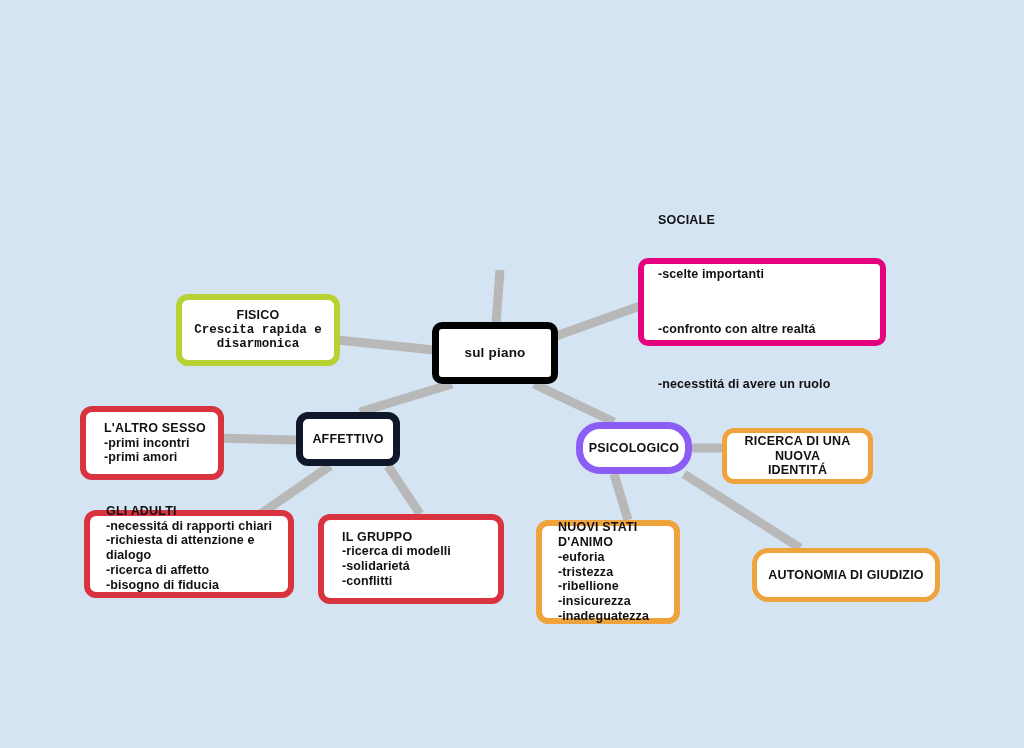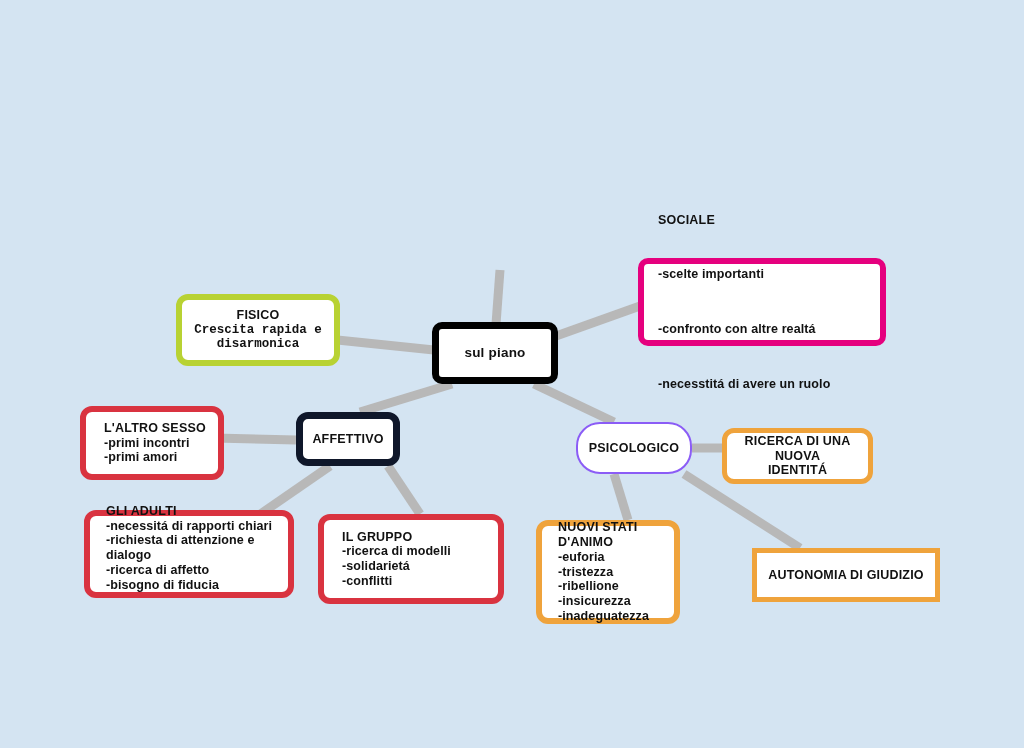--- a/index.html
+++ b/index.html
@@ -94,21 +94,21 @@
     margin-left: 10px;
   }
   #node-affettivo {
     left: 296px; top: 412px; width: 104px; height: 54px;
     border: 7px solid #0f172a;
     border-radius: 12px;
     font-size: 12.5px;
   }
   #node-psicologico {
     left: 576px; top: 422px; width: 116px; height: 52px;
-    border: 2px solid #8b5cf6;
+    border: 7px solid #8b5cf6;
     border-radius: 24px;
     font-size: 12.5px;
   }
   #node-identita {
     left: 722px; top: 428px; width: 151px; height: 56px;
     border: 5px solid #efa33c;
     border-radius: 12px;
     font-size: 12.5px;
   }
   #node-gliadulti {
@@ -128,21 +128,21 @@
   #node-statidanimo {
     left: 536px; top: 520px; width: 144px; height: 104px;
     border: 6px solid #efa33c;
     border-radius: 12px;
     font-size: 12.5px;
     padding: 4px 0 4px 16px;
   }
   #node-autonomia {
     left: 752px; top: 548px; width: 188px; height: 54px;
     border: 5px solid #efa33c;
-    border-radius: 0;
+    border-radius: 16px;
     font-size: 12.5px;
   }
 </style>
 </head>
 <body>
 
 <div id="canvas">
 
   <svg id="edges" viewBox="0 0 1024 748">
     <g stroke="#b8b8b8" stroke-width="9" stroke-linecap="butt" fill="none">

